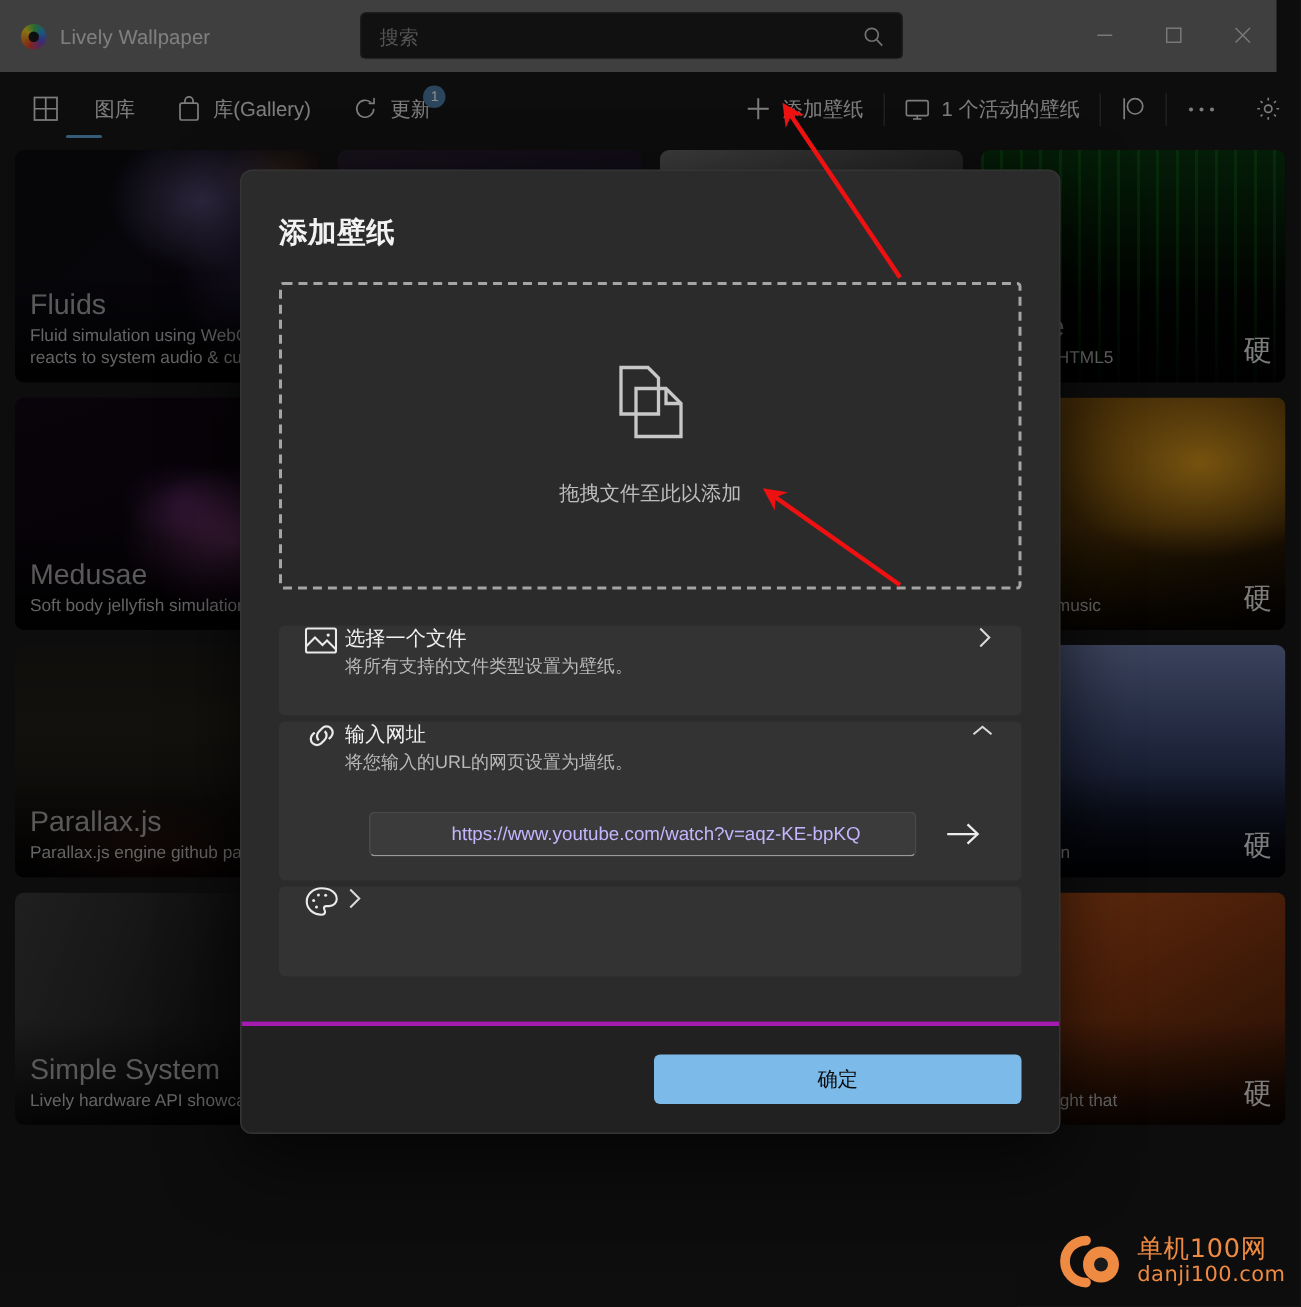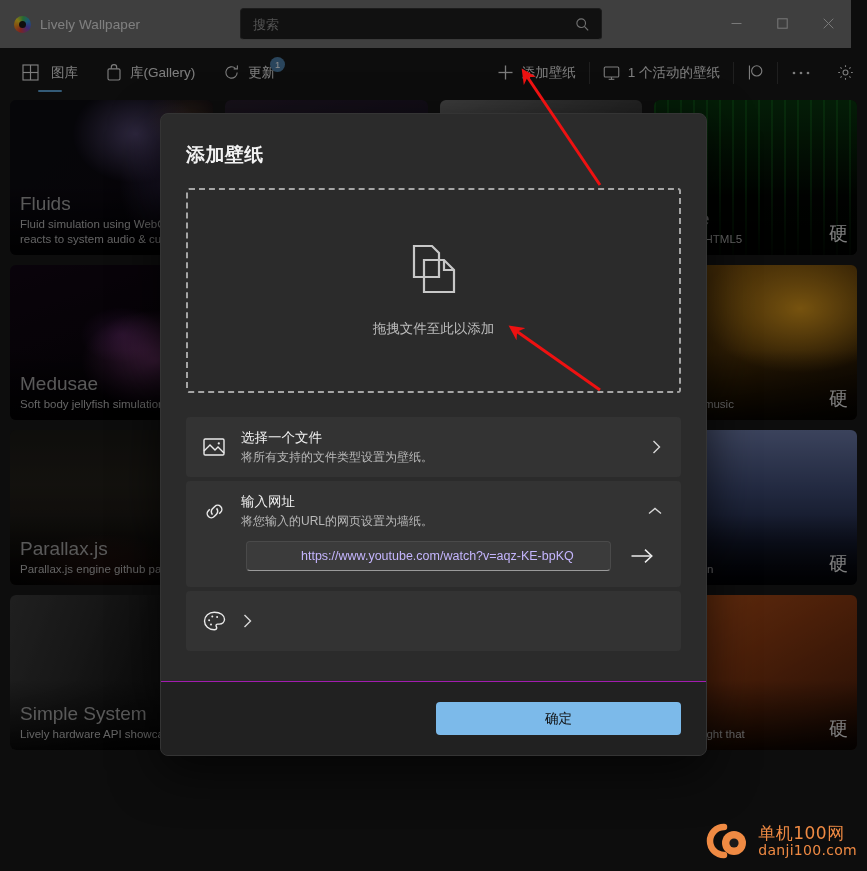--- a/index.html
+++ b/index.html
@@ -81,21 +81,21 @@
     height: 49px; padding: 0 14px; position: relative;
     color: #e4e4e4; font-size: 13.5px; white-space: nowrap;
   }
   .tbitem:first-child { margin-left: 8px; }
   .tbitem .ico { display: flex; align-items: center; color: #e4e4e4; }
   .tbitem.active::after {
     content: ""; position: absolute; left: 50%; transform: translateX(-50%);
     bottom: 5px; width: 24px; height: 2.5px; border-radius: 2px;
     background: #5fa6d9;
   }
-  .tbitem.active .lbl { margin-left: 4px; }
+  .tbitem.active .lbl { margin-left: 16px; }
   .badge {
     position: absolute; top: 9px; right: 4px;
     width: 15px; height: 15px; border-radius: 50%;
     background: #4d7fa8; color: #fff; font-size: 9.5px;
     display: flex; align-items: center; justify-content: center;
     font-family: "Liberation Sans", sans-serif;
   }
 
   .tb-right {
     position: absolute; right: 0; top: 0; height: 49px;
@@ -200,21 +200,21 @@
   }
   .dropzone .dz-icon { color: #c8c8c8; }
   .dropzone .dz-text { font-size: 13.5px; color: #bdbdbd; font-family: Liberation Mono, monospace; }
 
   .optlist { margin-top: 24px; }
   .opt {
     background: #333333; border-radius: 4px; margin-bottom: 4px;
     padding: 0 18px 0 16px;
   }
   .opt-row {
-    display: flex; align-items: center; height: 60px; gap: 15px;
+    display: flex; align-items: flex-start; height: 60px; gap: 4px;
   }
   .opt-ico { width: 24px; display: flex; justify-content: center; color: #eaeaea; flex: none; }
   .opt-txt { flex: 1; }
   .opt-ttl { font-size: 13.5px; color: #f0f0f0; line-height: 1.35; }
   .opt-sub { font-size: 12px; color: #b9b9b9; line-height: 1.4; margin-top: 1px; }
   .opt-chev { color: #d8d8d8; display: flex; flex: none; }
 
   .opt-expand {
     display: flex; align-items: center; gap: 14px;
     padding: 0 0 16px 44px;
@@ -229,21 +229,21 @@
     width: 100%; background: transparent; border: none; outline: none;
     color: #c4b5fd; font-size: 12.5px; font-family: inherit; padding-left: 44px;
   }
   .go-arrow {
     width: 34px; height: 30px; display: flex; align-items: center;
     justify-content: center; color: #ededed; margin-right: 4px;
   }
 
   .dlg-footer {
     height: 74px; background: #212121;
-    border-top: 1px solid #a21caf;
+    border-top: 3px solid #a21caf;
     display: flex; align-items: center; justify-content: flex-end;
     padding-right: 25px;
   }
   .btn-ok {
     width: 245px; height: 33px; border: none; border-radius: 4px;
     background: #7cbaea; color: #0d0d0d; font-size: 13.5px;
     font-family: inherit; cursor: pointer;
   }
 
   

